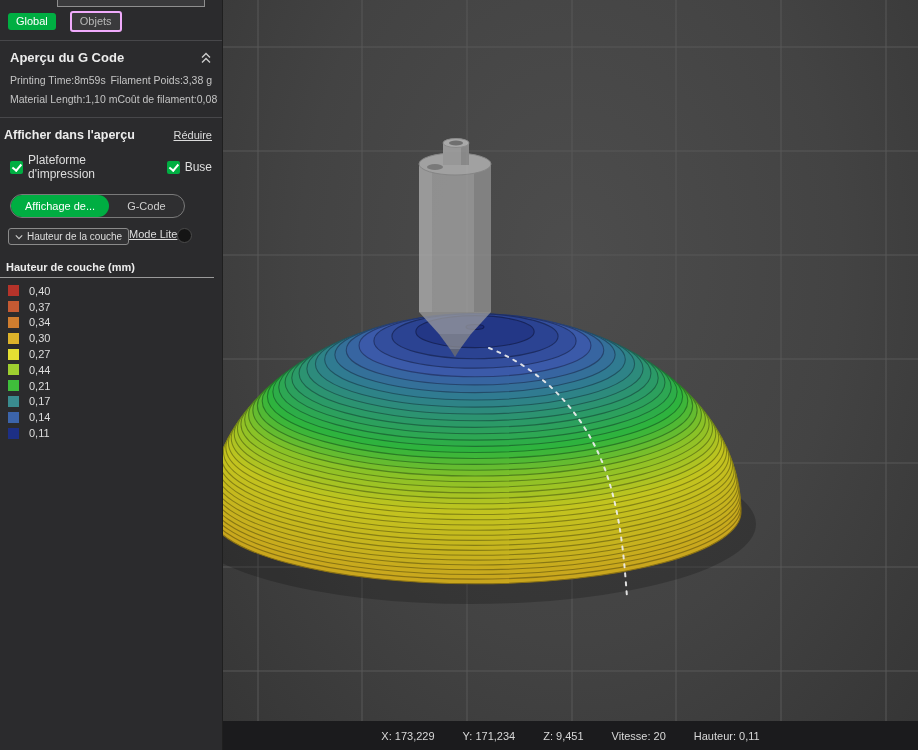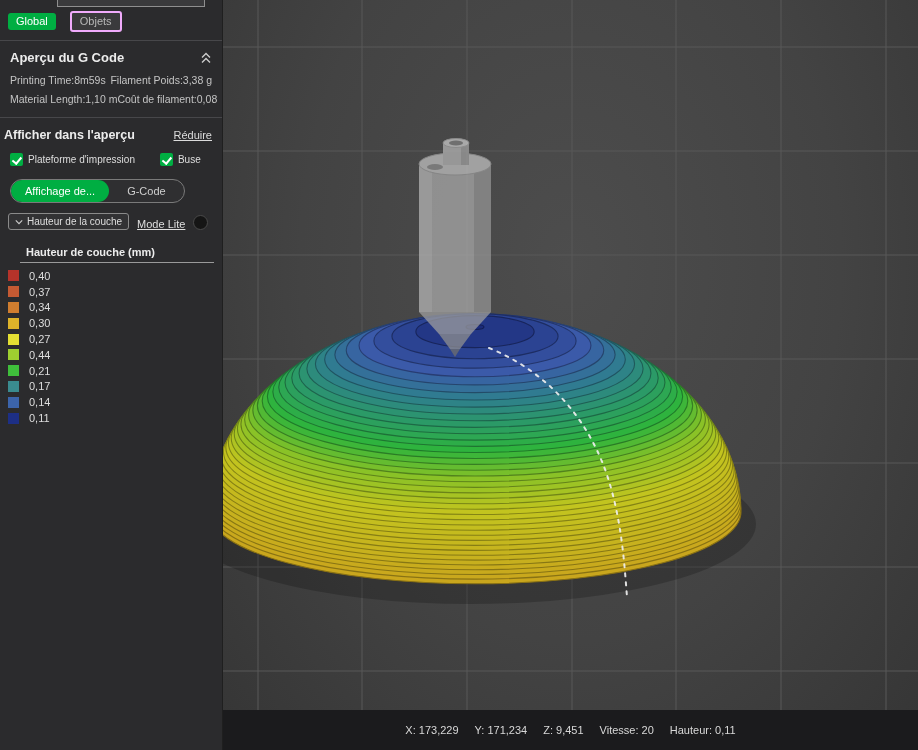--- a/index.html
+++ b/index.html
@@ -16,47 +16,47 @@
   .hr{border-top:1px solid #47474a;margin:0}
   .panel-header{display:flex;justify-content:space-between;align-items:center;padding:9px 10px 6px 10px}
   .ph-title{font-size:13px;font-weight:bold;color:#ececec}
   .collapse{width:12px;height:12px}
   .stats{padding:0 10px 6px 10px}
   .stat-row{display:flex;justify-content:space-between;font-size:10.5px;color:#c4c4c4;line-height:19px;white-space:nowrap}
   .hr2{margin:2px 0 0 0}
   .preview-header{display:flex;justify-content:space-between;align-items:center;padding:10px 10px 4px 4px}
   .ph2{font-size:12.5px;font-weight:bold;color:#ececec}
   .reduce{font-size:11px;color:#dcdcdc;text-decoration:underline;cursor:pointer}
-  .cb-row{display:flex;gap:25px;padding:7px 10px;font-size:10px;color:#dedede}
+  .cb-row{display:flex;gap:13px;padding:7px 10px;font-size:12px;color:#dedede}
   .cb-item{display:flex;gap:5px;align-items:center;cursor:pointer}
   .cb{width:13px;height:13px;background:#00ae42;border-radius:2px;position:relative;flex:0 0 13px}
   .cb::after{content:"";position:absolute;left:4px;top:1.5px;width:3.5px;height:7px;
     border:solid #fff;border-width:0 2px 2px 0;transform:rotate(40deg)}
   .view-toggle{display:inline-flex;margin:6px 10px 0 10px;border:1px solid #7a7a7a;
     border-radius:14px;background:#2f2f31;overflow:hidden;align-items:center}
   .vt-left{background:#00ae42;color:#fff;font-size:11px;padding:5px 14px;border-radius:13px;cursor:pointer;white-space:nowrap}
   .vt-right{color:#cfcfcf;font-size:11px;padding:5px 18px;cursor:pointer}
-  .layer-row{display:flex;align-items:flex-end;gap:8px;margin:10px 8px 16px 8px}
+  .layer-row{display:flex;align-items:flex-start;margin:10px 8px 16px 8px}
   .layer-dd{display:flex;align-items:center;gap:4px;border:1px solid #8a8a8a;border-radius:3px;
     padding:2px 6px;font-size:10px;color:#dedede;background:#323234;cursor:pointer;white-space:nowrap}
   .mode-lite{font-size:11px;color:#dedede;text-decoration:underline;cursor:pointer}
   .toggle{width:13px;height:13px;border-radius:50%;background:#151515;border:1px solid #4a4a4a;cursor:pointer}
-  .legend-title{margin:10px 8px 0 20px;font-size:11px;font-weight:bold;color:#ececec;
+  .legend-title{margin:10px 8px 0 0;font-size:11px;font-weight:bold;color:#ececec;
     padding:0 0 4px 6px;border-bottom:1px solid #9a9a9a}
   .legend{padding:5px 0 0 8px}
   .legend-row{display:flex;align-items:center;gap:10px;height:15.8px}
   .swatch{width:11px;height:11px;flex:0 0 11px}
   .legend-val{font-size:11px;color:#dedede}
   
   #viewport{position:absolute;left:223px;top:0;width:695px;height:750px;
     background:radial-gradient(ellipse at 50% 35%, #4d4d4d 0%, #434343 55%, #353535 100%)}
   #scene{position:absolute;left:0;top:0}
   
-  #statusbar{position:absolute;left:223px;right:0;bottom:0;height:40px;background:#1b1b1d;
-    display:flex;align-items:center;justify-content:center;gap:16px;
+  #statusbar{position:absolute;left:223px;right:0;bottom:0;height:29px;background:#1b1b1d;
+    display:flex;align-items:center;justify-content:center;gap:28px;
     font-size:11px;color:#d8d8d8;z-index:6;white-space:nowrap}
 </style>
 </head>
 <body>
 
 <div id="sidebar">
   <div class="top-remnant"></div>
 
   <div class="tabs-row">
     <span class="tab tab-global">Global</span>

